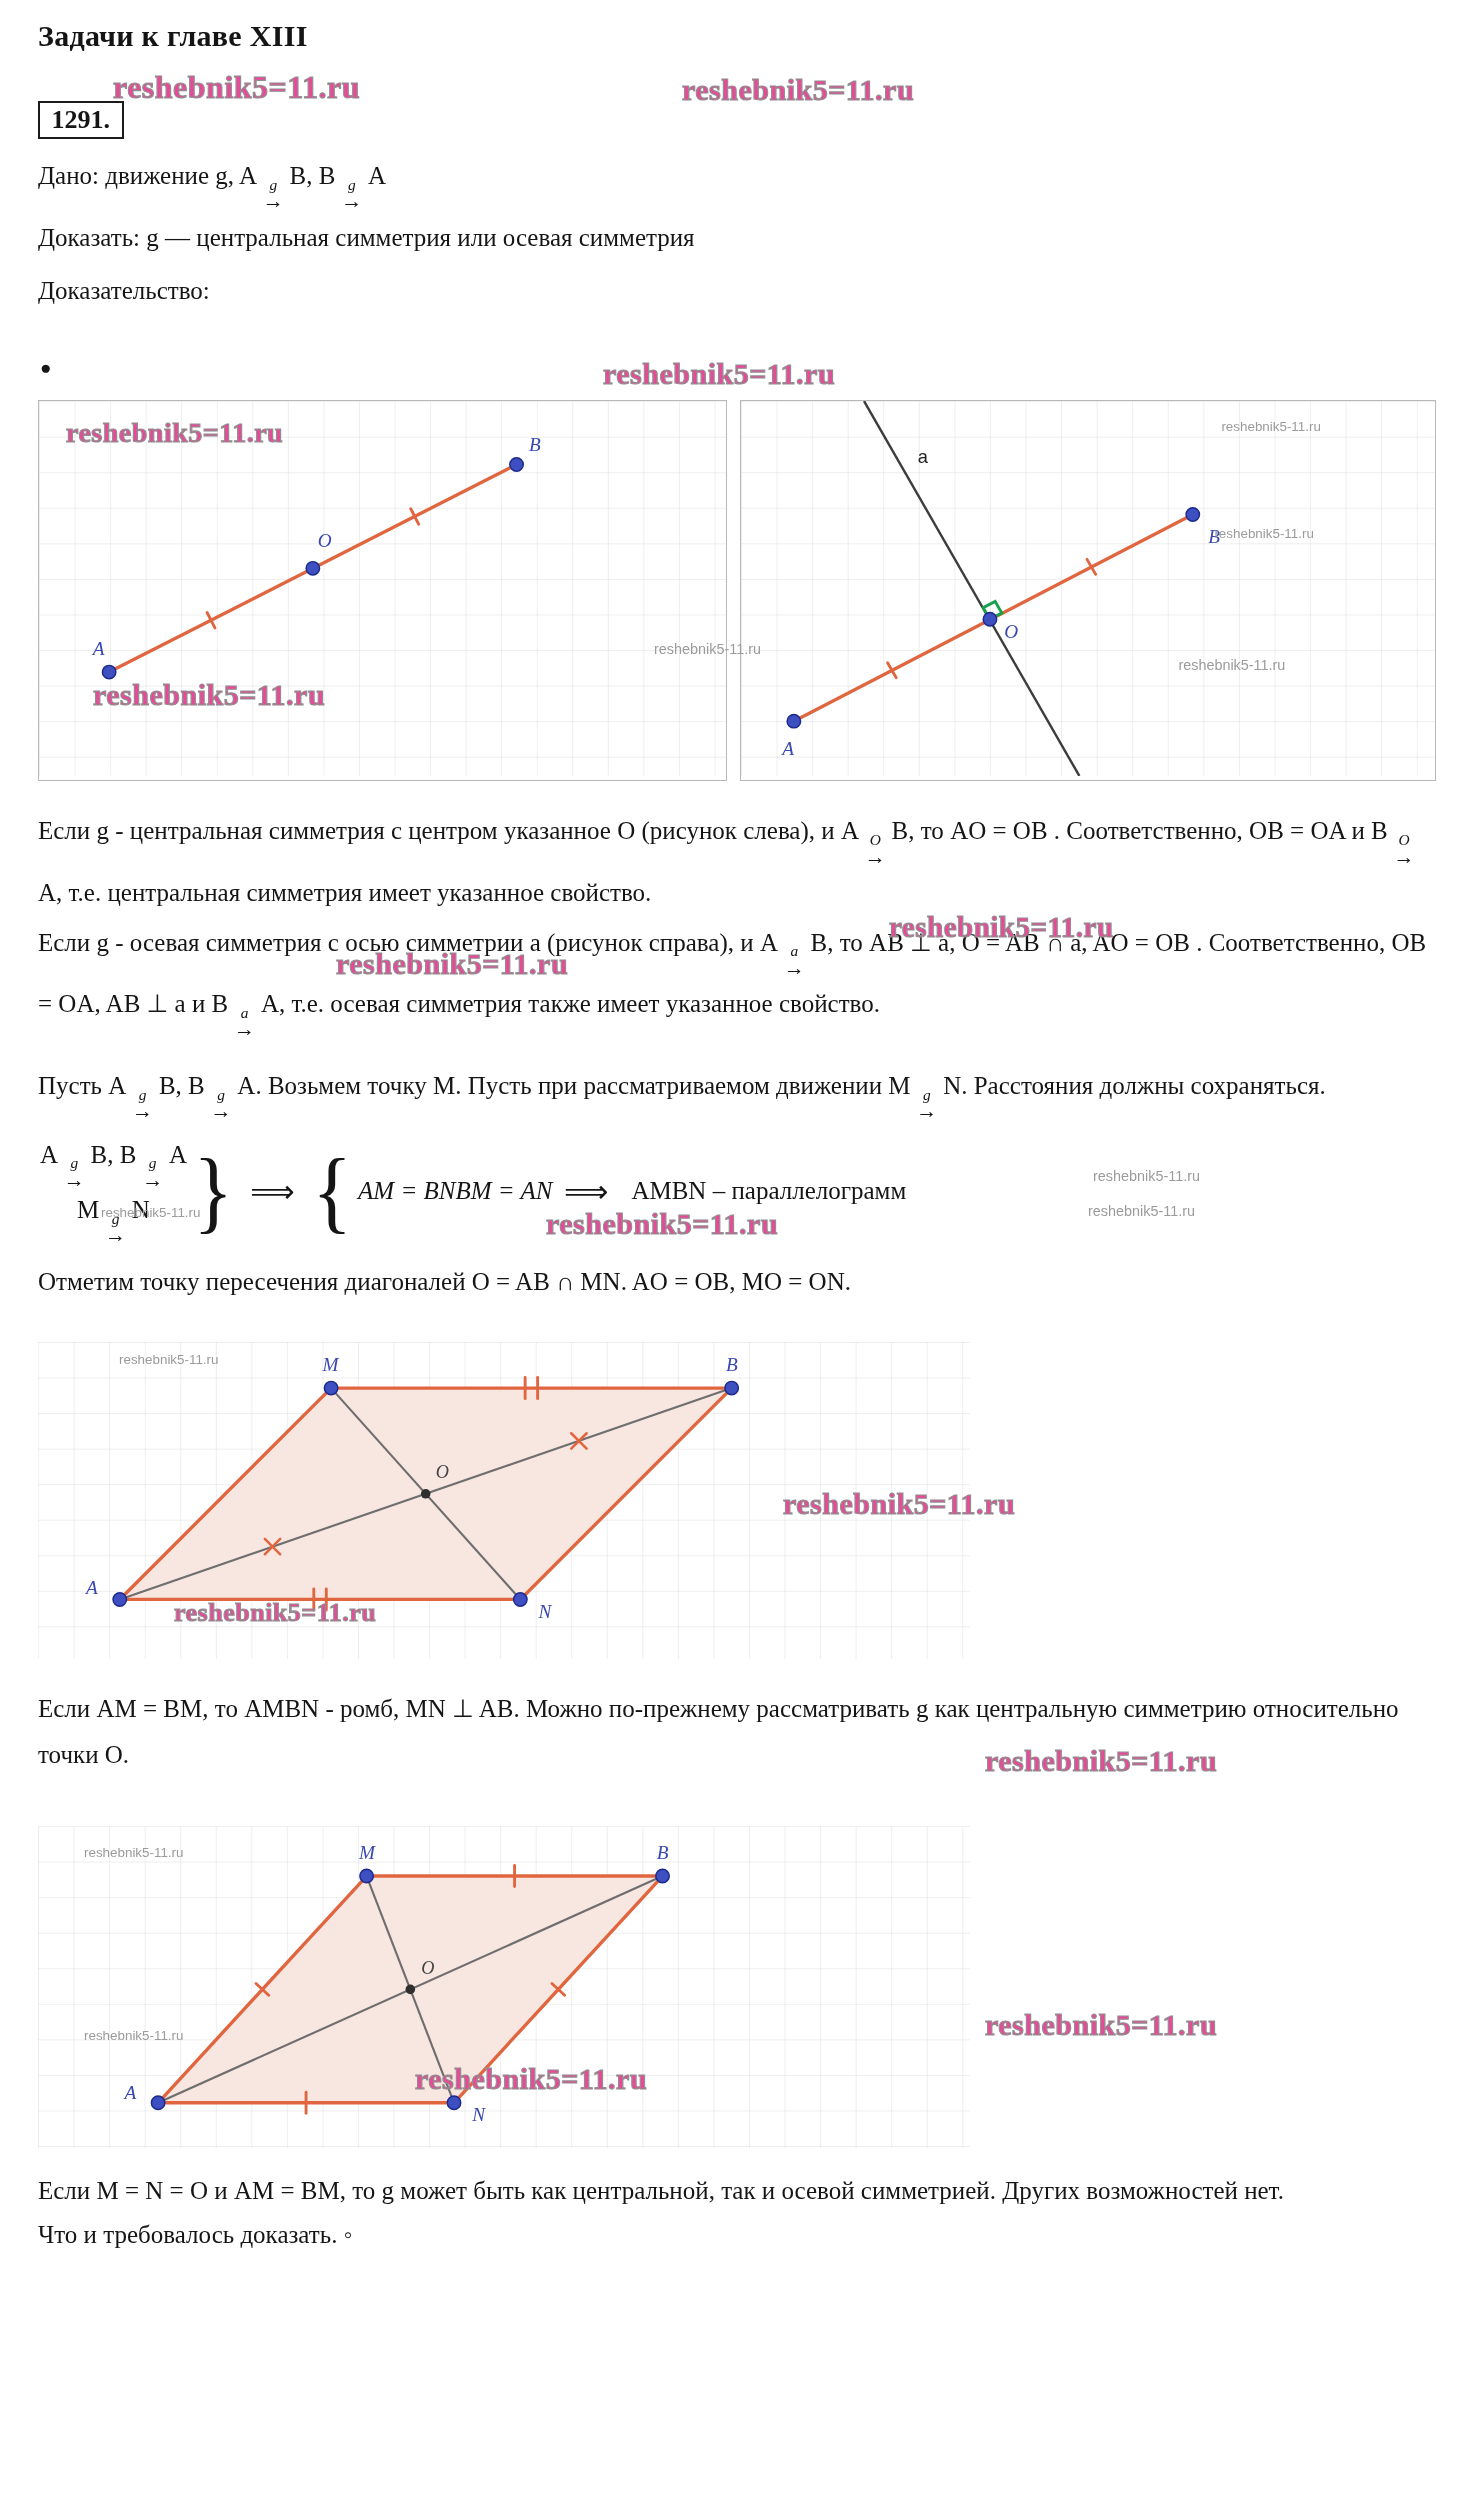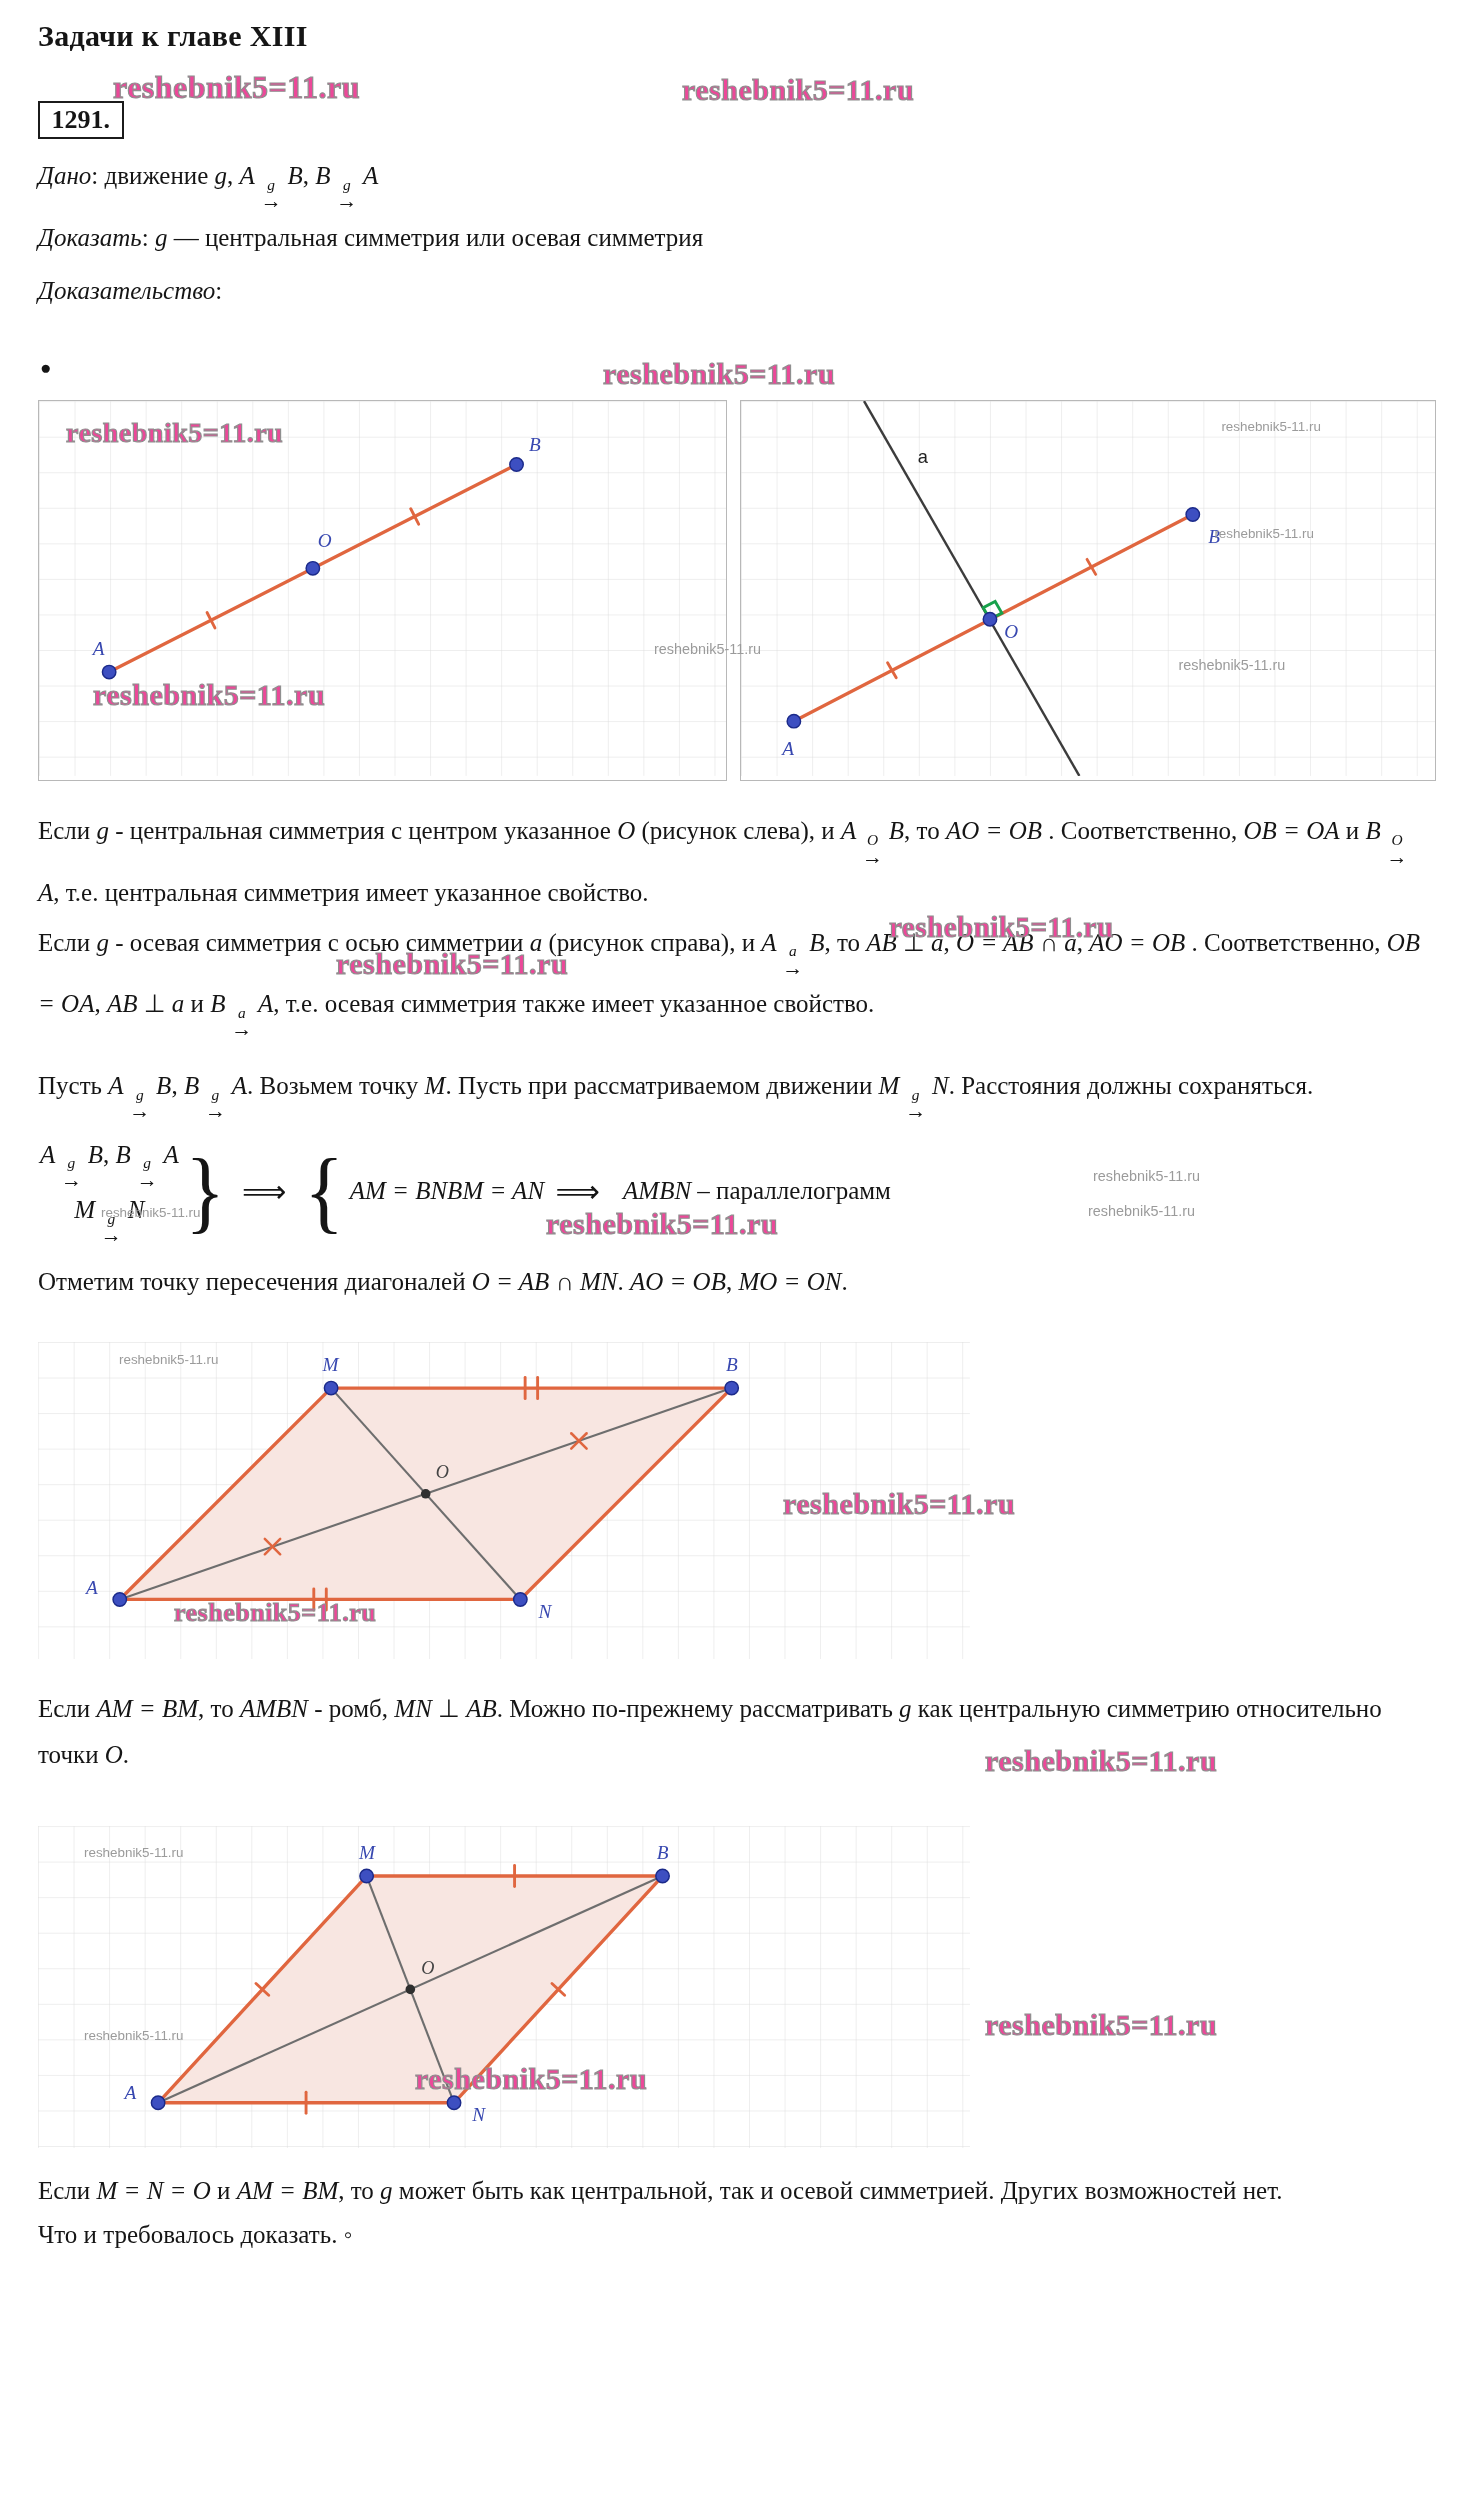--- a/index.html
+++ b/index.html
@@ -8,21 +8,21 @@
   .content{padding:19px 38px 0 38px;}
 
   .title{font-size:30px;font-weight:bold;margin:0;letter-spacing:0.3px;}
   .numbox{display:inline-block;border:2.9px solid #1b1b1b;padding:1.9px 11.5px;margin:48px 0 0 0;
           font-weight:bold;font-size:26px;}
 
   .line{font-size:25px;line-height:2.1;}
   .para{font-size:25px;line-height:2.0;}
   .lh17{line-height:1.7;}
   .lh185{line-height:1.85;}
-  .mi{font-style:italic;}
+  .mi{}
   .pt{font-style:normal;}
 
   .marr{display:inline-flex;flex-direction:column;align-items:center;vertical-align:-5.8px;
         line-height:1;margin:0 5.8px;}
   .marr .lbl{font-size:15.4px;font-style:italic;line-height:1;margin-bottom:-1px;}
   .marr .ar{font-size:21px;line-height:1;}
 
   .bullet{font-size:19px;margin:40px 0 0 1.9px;}
 
   .figrow{display:flex;gap:13.4px;margin-top:21px;}

